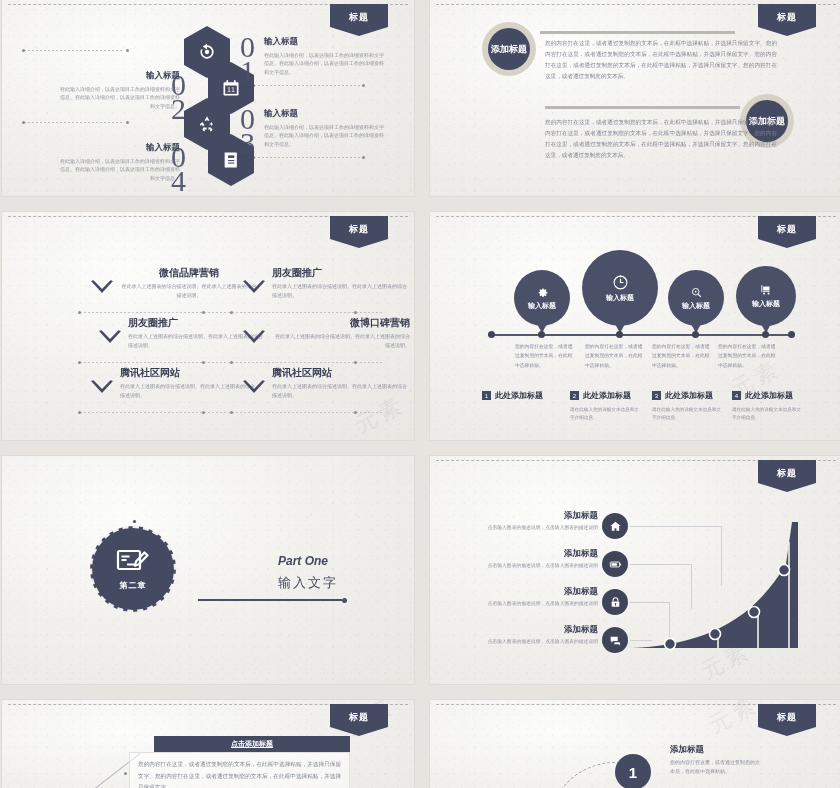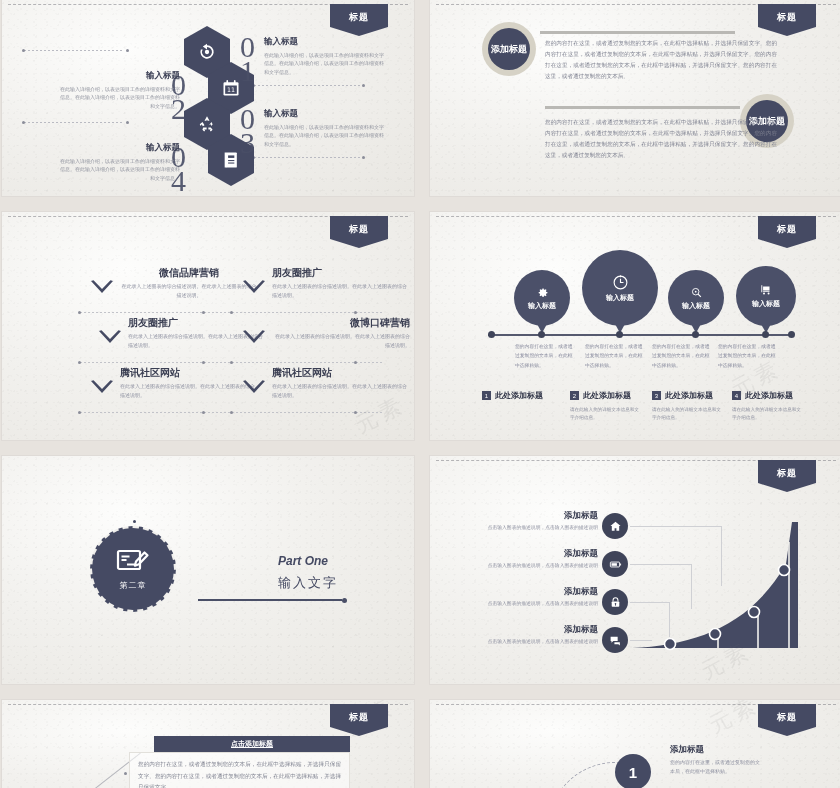--- a/index.html
+++ b/index.html
@@ -103,21 +103,21 @@
   .num4 { position:absolute; }
   .num4 .box { display:inline-flex; width:9px; height:9px; background:#454a63; color:#fff; font-size:6px;
                align-items:center; justify-content:center; vertical-align:middle; }
   .num4 .lbl { font-size:8px; font-weight:bold; color:#33374a; margin-left:4px; vertical-align:middle; }
   .num4 .sub { font-size:4.6px; line-height:1.85; color:#898c9c; margin-top:2px; width:72px; }
 
   
   .emblem { position:absolute; width:86px; height:86px; border-radius:50%; background:#454a63;
             border:2px dashed #f0efec; display:flex; flex-direction:column; align-items:center; justify-content:center; }
   .emblem svg{ fill:none; stroke:#fff; stroke-width:2.2; width:34px; height:30px; }
-  .emblem .cap{ color:#fff; font-size:8px; font-weight:normal; margin-top:3px; letter-spacing:1px; }
+  .emblem .cap{ color:#fff; font-size:8px; font-weight:bold; margin-top:3px; letter-spacing:1px; }
   .emblem-dot{ position:absolute; width:3px; height:3px; background:#454a63; border-radius:50%; }
   .big02 { position:absolute; font-size:52px; font-weight:bold; font-style:italic; color:#454a63;
            font-family:"Liberation Serif", serif; letter-spacing:-2px; }
   .p1 { position:absolute; font-size:12px; font-style:italic; font-weight:bold; color:#454a63; }
   .p2 { position:absolute; font-size:13px; color:#454a63; letter-spacing:2px;text-align:center; }
   .rule5 { position:absolute; height:2px; background:#4a4f67; }
   .rule5::after{ content:""; position:absolute; right:-5px; top:-1.5px; width:5px; height:5px; border-radius:50%; background:#4a4f67; }
 
   
   .ic6 { position:absolute; width:26px; height:26px; border-radius:50%; background:#3f4459;

